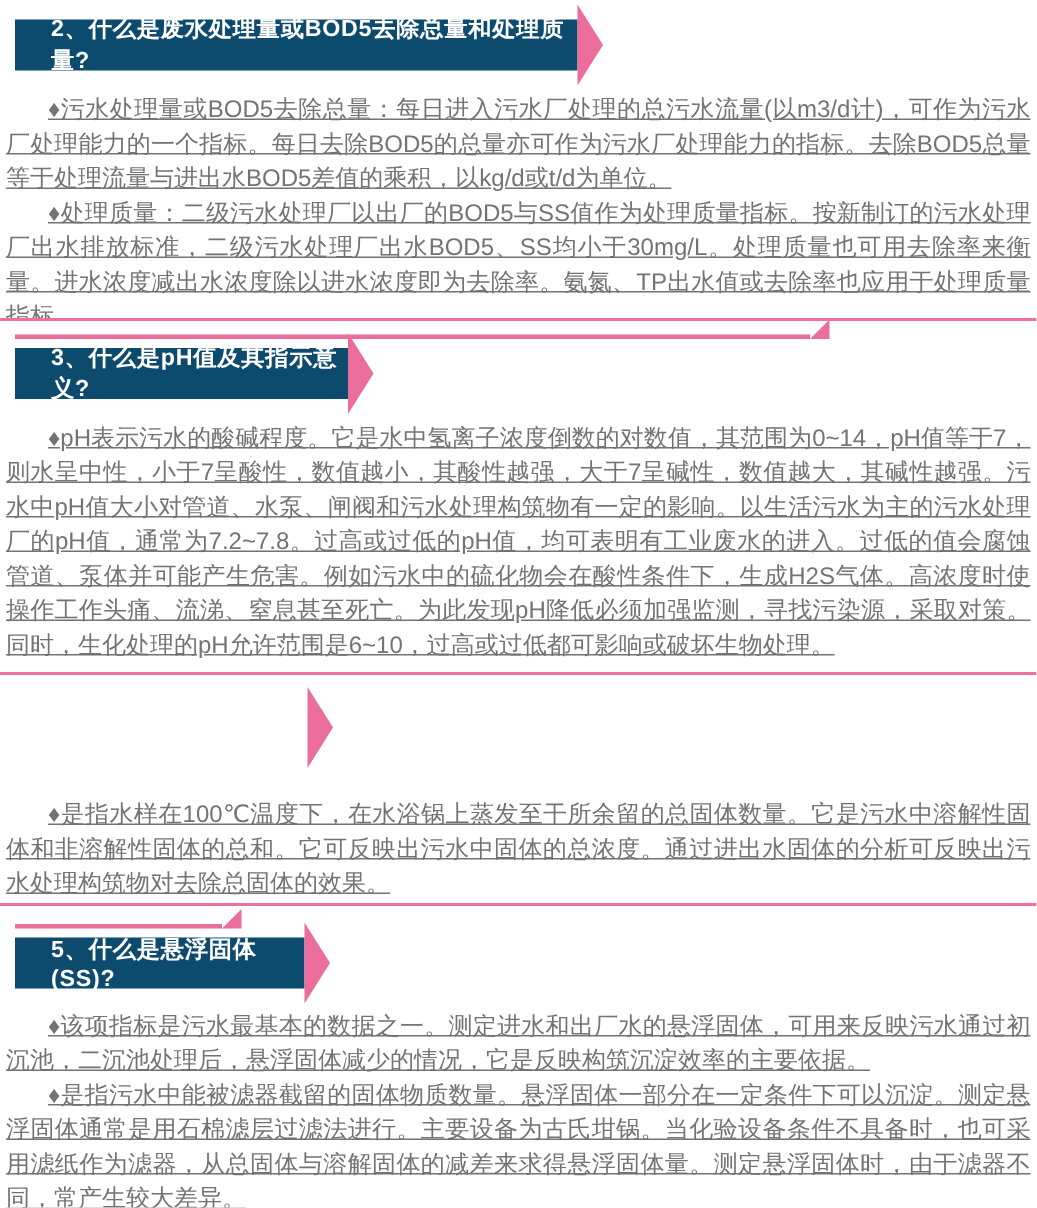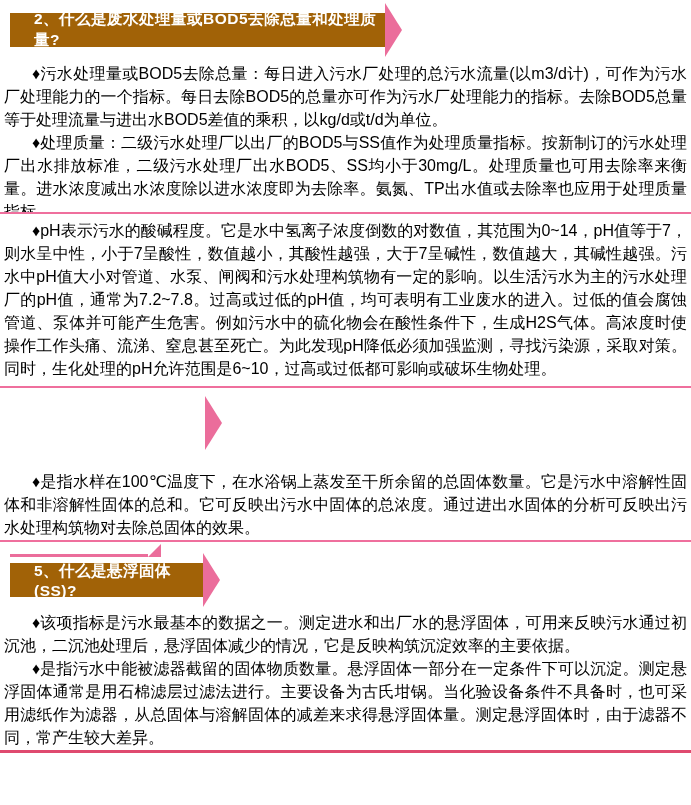--- a/index.html
+++ b/index.html
@@ -7,21 +7,21 @@
   body {
     width:691px; height:805px; overflow:hidden; position:relative;
     font-family:"Liberation Sans","DejaVu Sans",sans-serif;
   }
   .section { position:relative; }
 
   
   .ribbon-row { position:relative; height:54px; }
   .band {
     position:absolute; top:10px; left:10px; height:34px;
-    background:#a16207; color:#ffffff;
+    background:#0c4a6e; color:#ffffff;
     display:flex; align-items:center;
     font-weight:bold; font-size:15.5px; letter-spacing:0.5px;
     padding-left:24px;
   }
   .arrowhead {
     position:absolute; top:0; width:0; height:0;
     border-top:27px solid transparent;
     border-bottom:27px solid transparent;
     border-left:17px solid #eb6d9b;
   }
@@ -49,22 +49,22 @@
 
   .s5 .ribbon-row { margin-top:11px; }
   .s5 .band { width:193px; }
   .s5 .arrowhead { left:203px; }
   .s5 .tail-line { width:138px; }
   .s5 .tail-tip { left:148px; }
 
   
   .answer { padding:0 4px; overflow:hidden; }
   .answer p {
-    font-size:16px; line-height:23px; color:#000000;
-    text-indent:28px; text-align:justify;
+    font-size:16px; line-height:23px; color:#737373;
+    text-indent:28px; text-align:justify;text-decoration:underline;
   }
   .s2 .answer { margin-top:5px; height:150px; }
   .s3 .answer { margin-top:5px; height:167px; }
   .s4 .answer { margin-top:20px; height:70px; }
   .s5 .answer { margin-top:4px; height:139px; }
 
   
   .divider { height:2px; background:#ef6f9d; }
   .divider.final { height:3px; background:#df4a6f; }
 </style>
@@ -79,20 +79,28 @@
     <div class="arrowhead"></div>
   </div>
   <div class="answer">
     <p>♦污水处理量或BOD5去除总量：每日进入污水厂处理的总污水流量(以m3/d计)，可作为污水厂处理能力的一个指标。每日去除BOD5的总量亦可作为污水厂处理能力的指标。去除BOD5总量等于处理流量与进出水BOD5差值的乘积，以kg/d或t/d为单位。</p>
     <p>♦处理质量：二级污水处理厂以出厂的BOD5与SS值作为处理质量指标。按新制订的污水处理厂出水排放标准，二级污水处理厂出水BOD5、SS均小于30mg/L。处理质量也可用去除率来衡量。进水浓度减出水浓度除以进水浓度即为去除率。氨氮、TP出水值或去除率也应用于处理质量指标。</p>
   </div>
   <div class="divider"></div>
 </div>
 
 <div class="section s3">
+  <div class="ribbon-row">
+    <div class="tail-line"></div>
+    <div class="tail-tip"></div>
+    <div class="band">
+      <span>3、什么是pH值及其指示意义?</span>
+    </div>
+    <div class="arrowhead"></div>
+  </div>
   <div class="answer">
     <p>♦pH表示污水的酸碱程度。它是水中氢离子浓度倒数的对数值，其范围为0~14，pH值等于7，则水呈中性，小于7呈酸性，数值越小，其酸性越强，大于7呈碱性，数值越大，其碱性越强。污水中pH值大小对管道、水泵、闸阀和污水处理构筑物有一定的影响。以生活污水为主的污水处理厂的pH值，通常为7.2~7.8。过高或过低的pH值，均可表明有工业废水的进入。过低的值会腐蚀管道、泵体并可能产生危害。例如污水中的硫化物会在酸性条件下，生成H2S气体。高浓度时使操作工作头痛、流涕、窒息甚至死亡。为此发现pH降低必须加强监测，寻找污染源，采取对策。同时，生化处理的pH允许范围是6~10，过高或过低都可影响或破坏生物处理。</p>
   </div>
   <div class="divider"></div>
 </div>
 
 <div class="section s4">
   <div class="ribbon-row">
     <div class="arrowhead"></div>
   </div>

